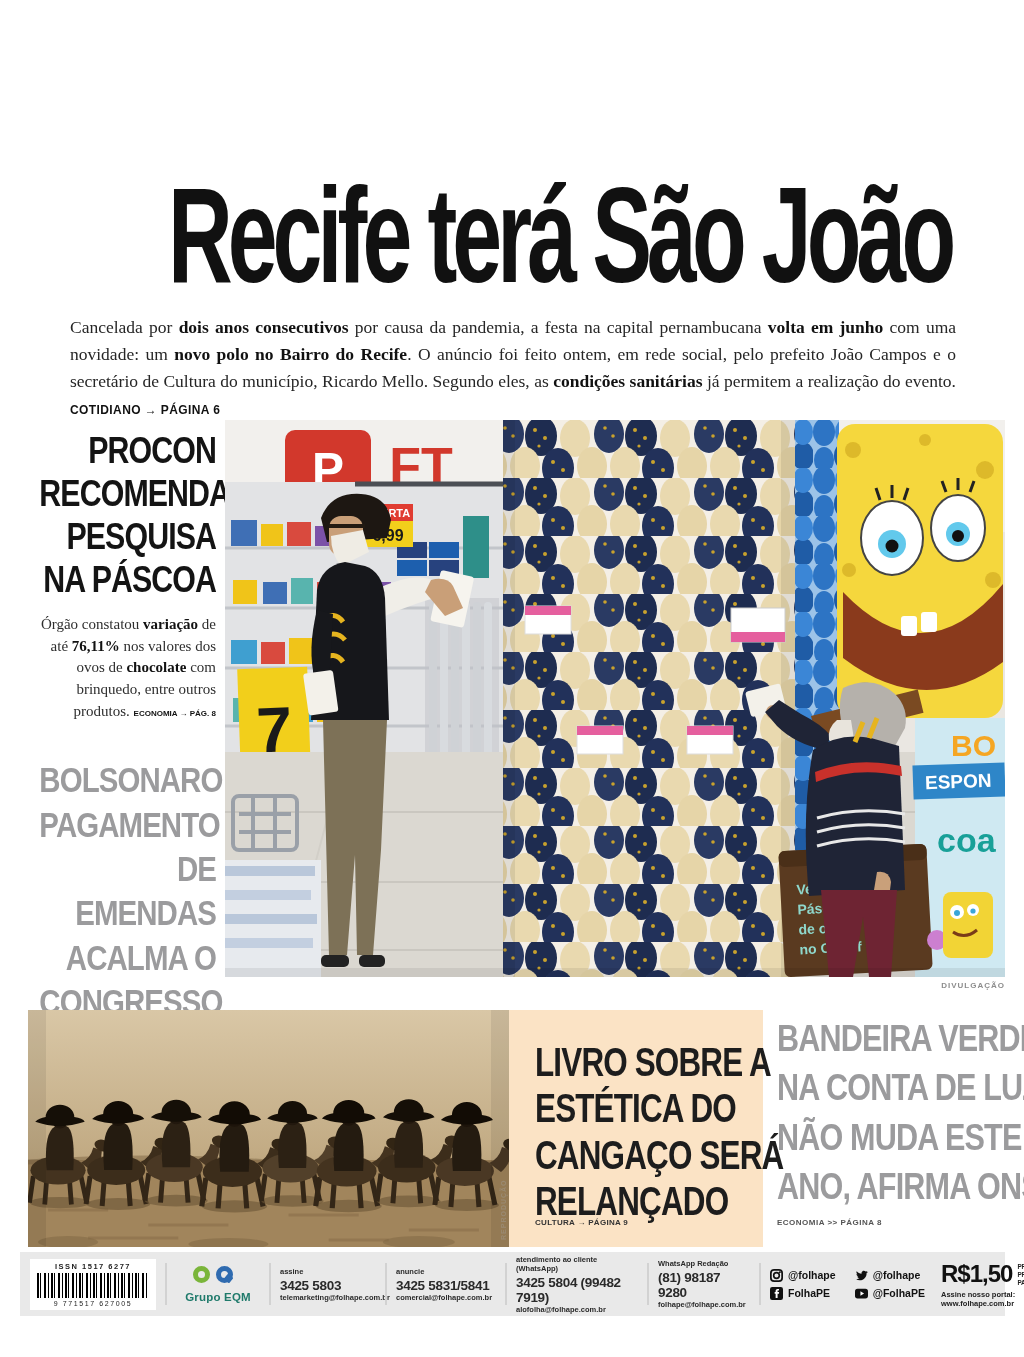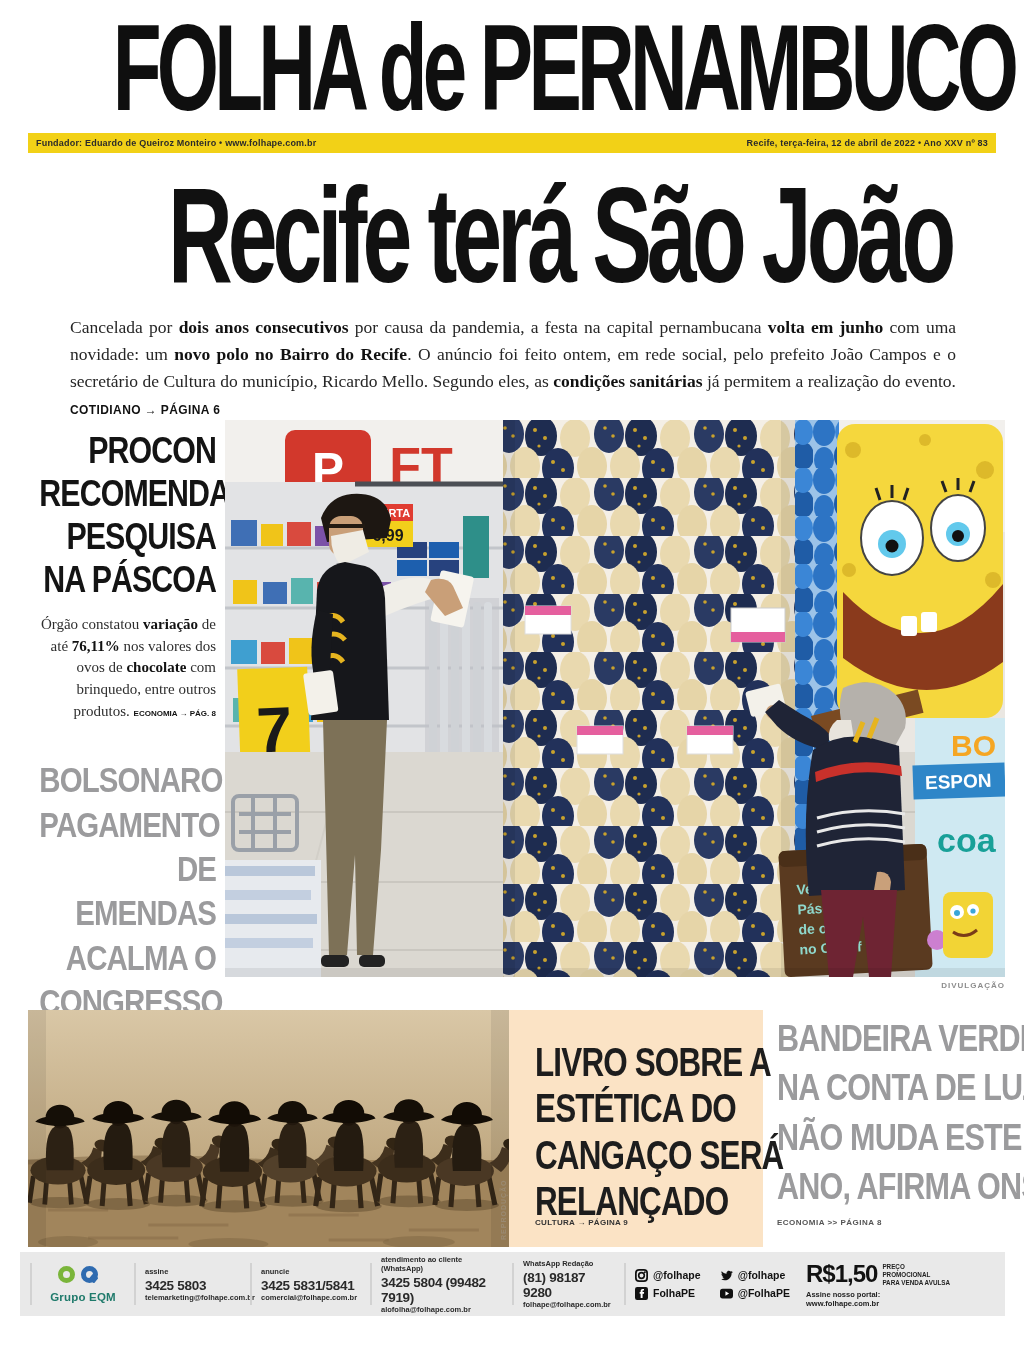--- a/index.html
+++ b/index.html
@@ -86,28 +86,21 @@
   .price-row{display:flex;gap:5px;align-items:flex-start;}
   .price-val{font-size:24px;font-weight:bold;letter-spacing:-1px;color:#111;}
   .price-notes{font-size:6.3px;font-weight:bold;line-height:1.3;padding-top:3px;color:#222;}
   .portal{font-size:7.5px;font-weight:bold;margin-top:2px;color:#222;}
 </style>
 </head>
 <body>
 
 <div id="page">
 
-  <div class="masthead">
-    <span class="masthead-inner">FOLHA de PERNAMBUCO</span>
-  </div>
-
-  <div class="topbar">
-    <span>Fundador: Eduardo de Queiroz Monteiro  •  www.folhape.com.br</span>
-    <span>Recife, terça-feira, 12 de abril de 2022  •  Ano XXV nº 83</span>
-  </div>
+
 
   <div class="headline">
     <span class="headline-inner">Recife terá São João</span>
   </div>
   <p class="deck serif"><span>Cancelada por </span><b>dois anos consecutivos</b><span> por causa da pandemia, a festa na capital pernambucana </span><b>volta em junho</b><span> com uma novidade: um </span><b>novo polo no Bairro do Recife</b><span>. O anúncio foi feito ontem, em rede social, pelo prefeito João Campos e o secretário de Cultura do município, Ricardo Mello. Segundo eles, as </span><b>condições sanitárias</b><span> já permitem a realização do evento. </span><b class="ref">COTIDIANO → PÁGINA 6</b></p>
 
   <div class="leftcol">
     <div class="procon-h">
       <div>PROCON</div>
       <div>RECOMENDA</div>
@@ -471,20 +464,25 @@
     <div class="bandeira-h">
       <div>BANDEIRA VERDE</div>
       <div>NA CONTA DE LUZ</div>
       <div>NÃO MUDA ESTE</div>
       <div>ANO, AFIRMA ONS</div>
     </div>
     <div class="economia-ref">ECONOMIA &gt;&gt; PÁGINA 8</div>
   </div>
 
   <div class="footer">
+    <div class="barcode-box">
+      <div class="issn">ISSN 1517 6277</div>
+      <div class="bars"></div>
+      <div class="bdigits">9 771517 627005</div>
+    </div>
     <div class="vdiv"></div>
     <div class="eqm">
       <div class="rings">
           <span class="ring g"></span>
           <span class="ring b"></span>
         </div>
       <div class="eqm-text">Grupo EQM</div>
     </div>
     <div class="vdiv"></div>
     <div class="fcol c1">

